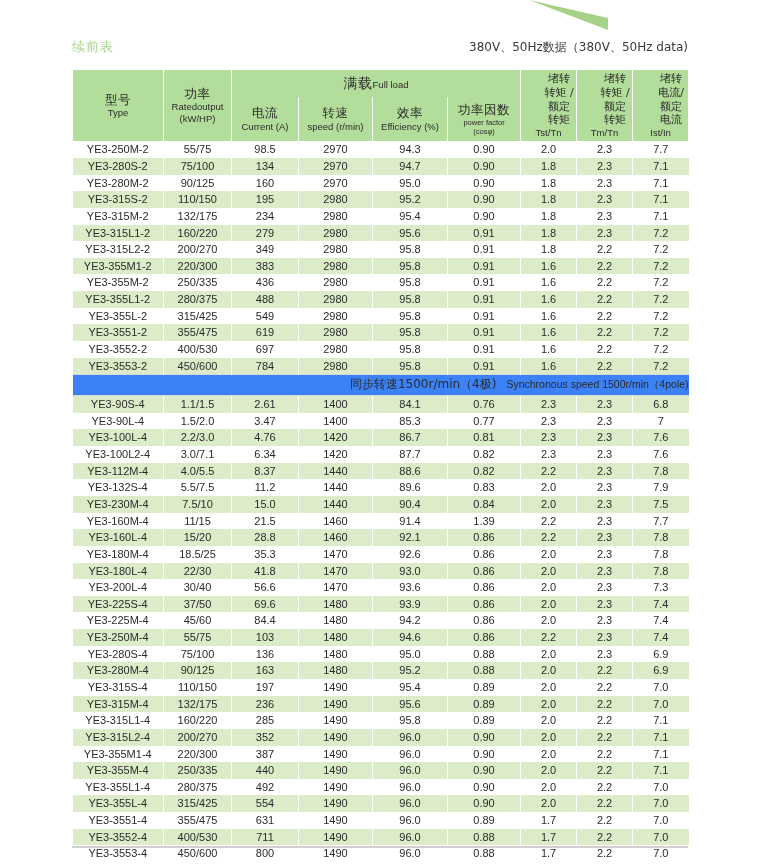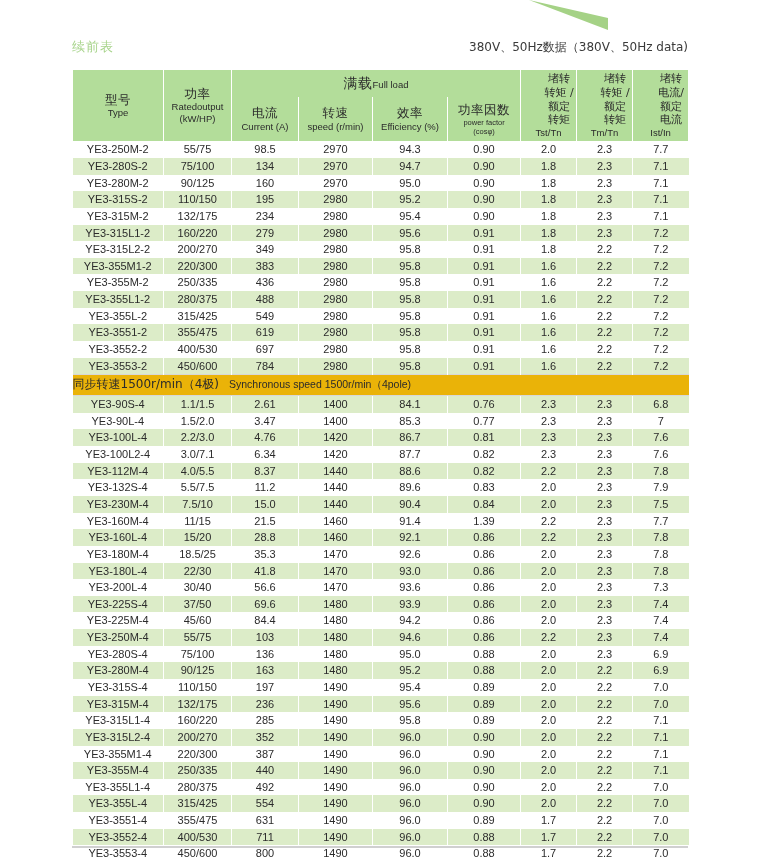--- a/index.html
+++ b/index.html
@@ -89,25 +89,25 @@
     line-height: 1.15;
     border-left: 1px solid #d8d8d8;
     border-right: 1px solid #d8d8d8;
     font-family: "Liberation Sans", sans-serif;
   }
   tbody tr.alt td { background: #dcecc8; }
   tbody tr.plain td { background: #ffffff; }
   tbody td.c0 { border-left: none; }
   tbody td.clast { border-right: none; }
   tr.section-row td {
-    background: #eab308;
+    background: #3b82f6;
     border-left: none; border-right: none;
     border-top: 1px solid #d8d8d8;
     border-bottom: 1px solid #d8d8d8;
-    text-align: left;
+    text-align: right;
     padding: 3px 0;
     height: 20px;
   }
   .sect-cn { font-size: 12px; font-family: "DejaVu Sans", sans-serif; color: #2b2b2b; }
   .sect-cn b { font-weight: normal; }
   .sect-en { font-size: 10.5px; color: #2b2b2b; margin-left: 10px; }
   .bottom-rule {
     position: absolute;
     left: 72px; top: 846px;
     width: 616px; height: 2px;

